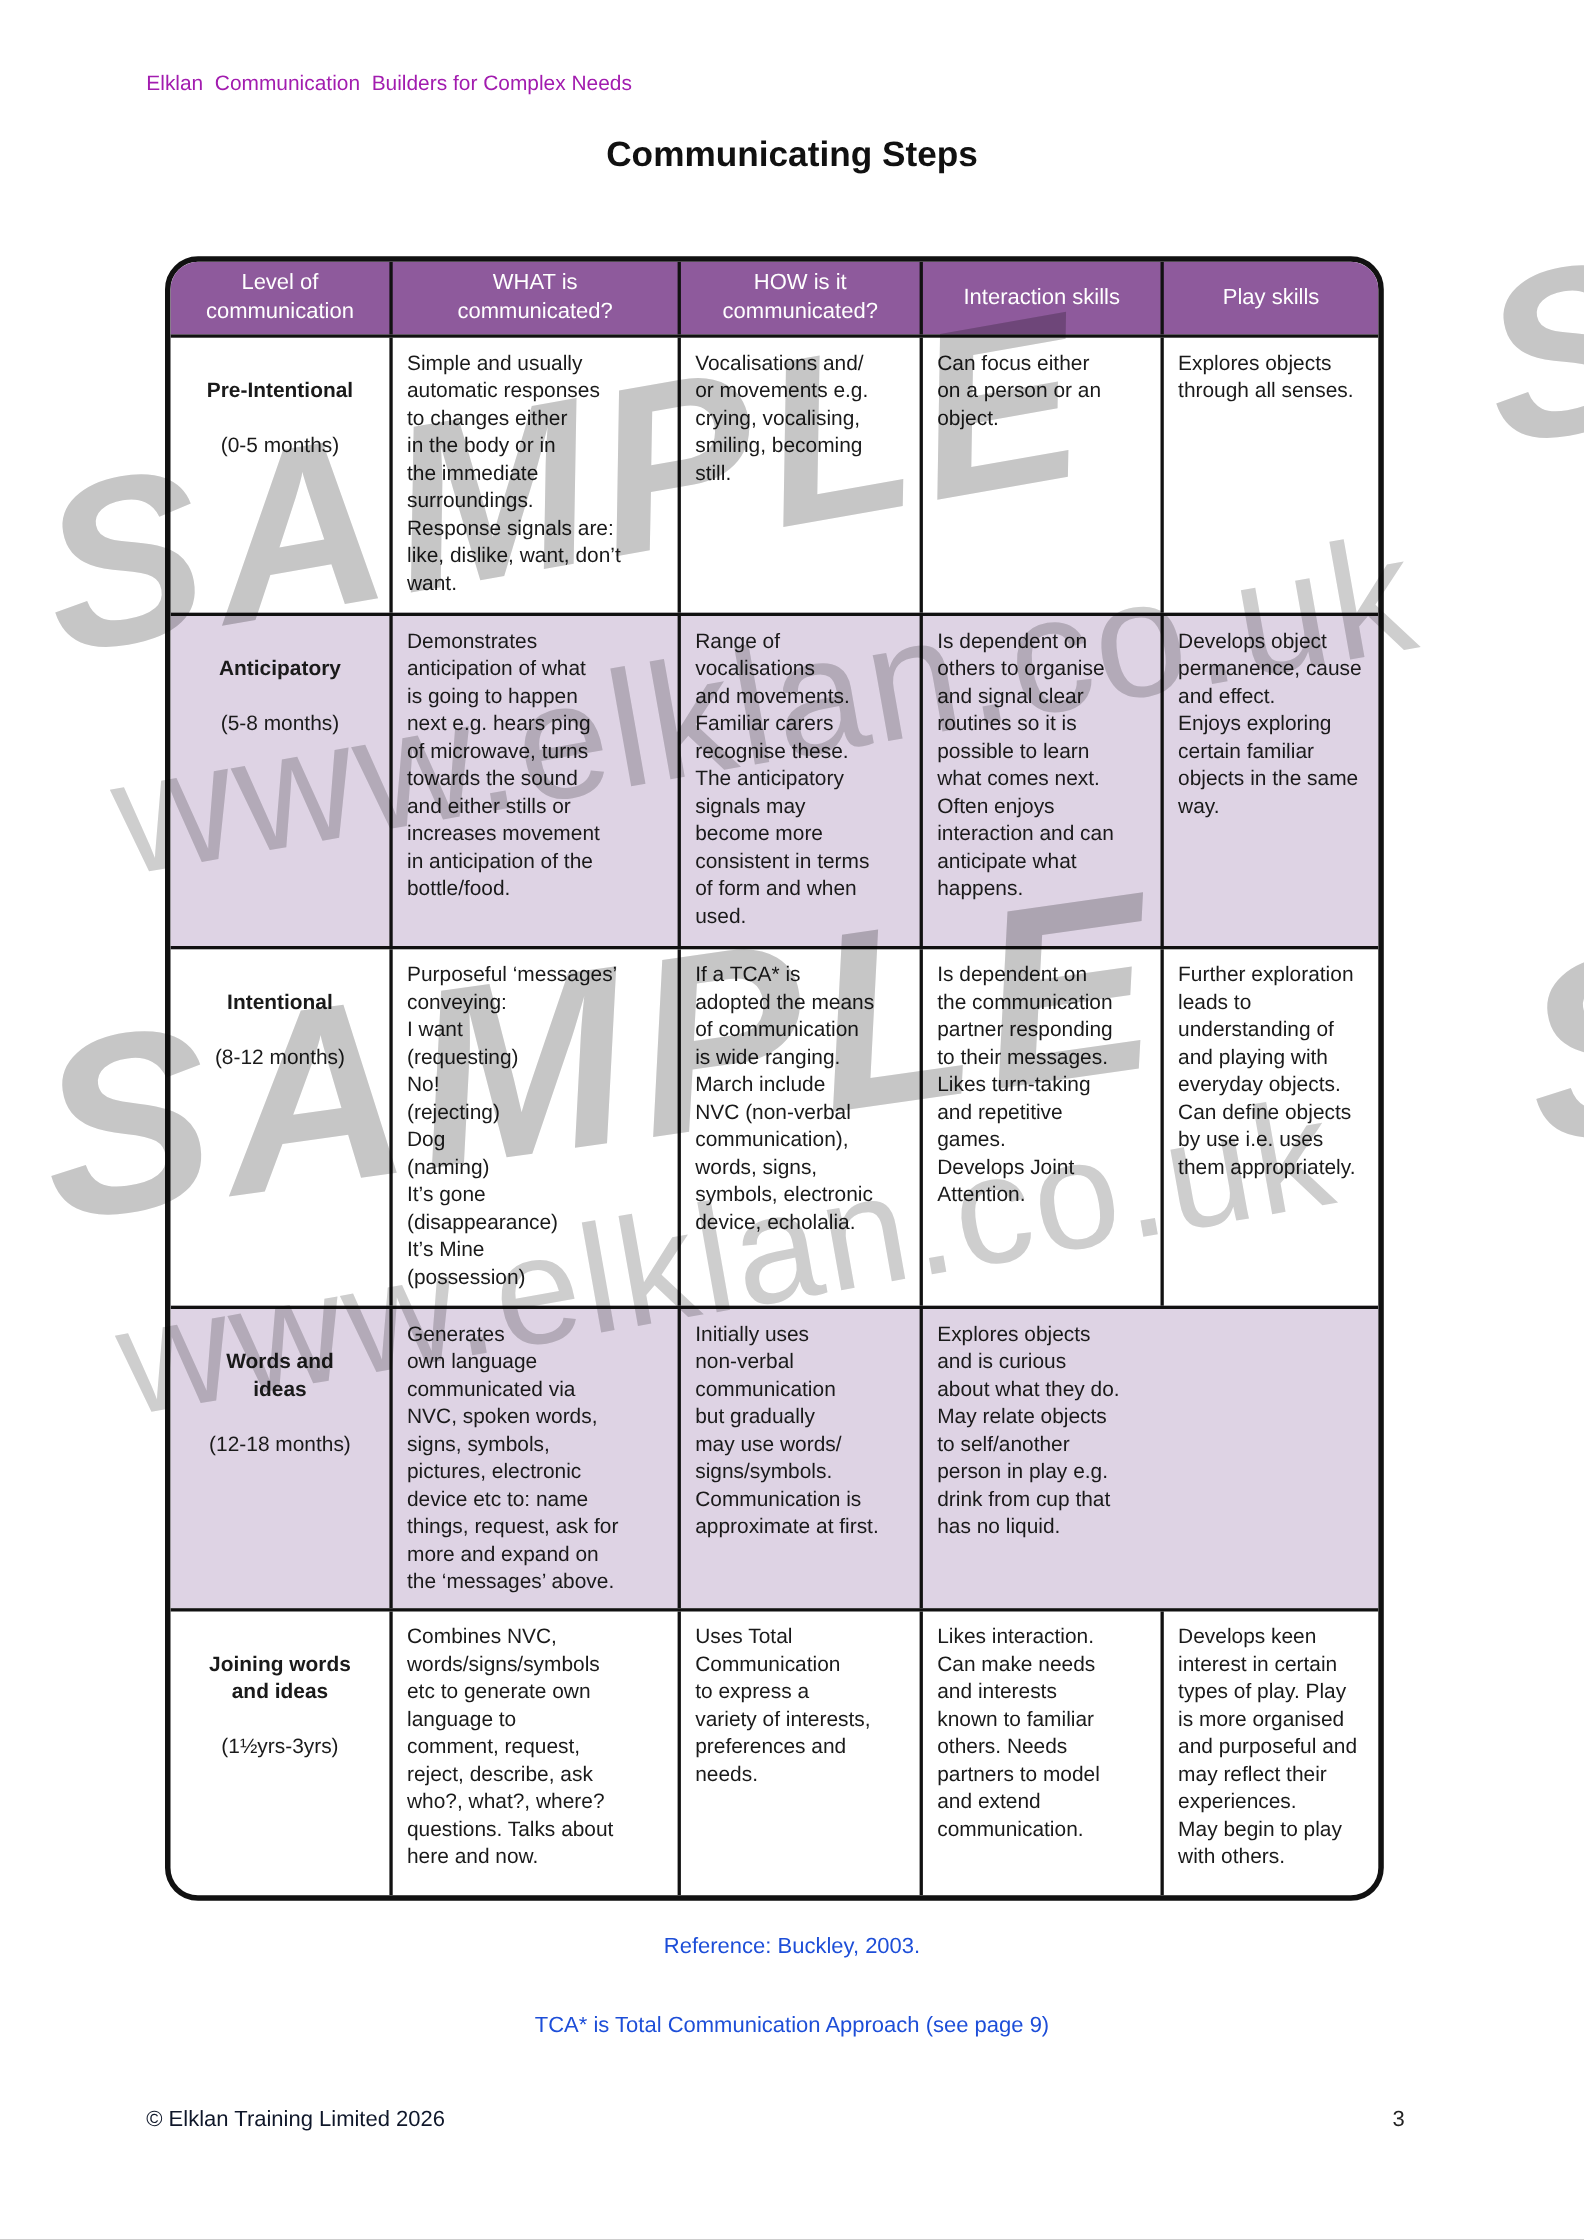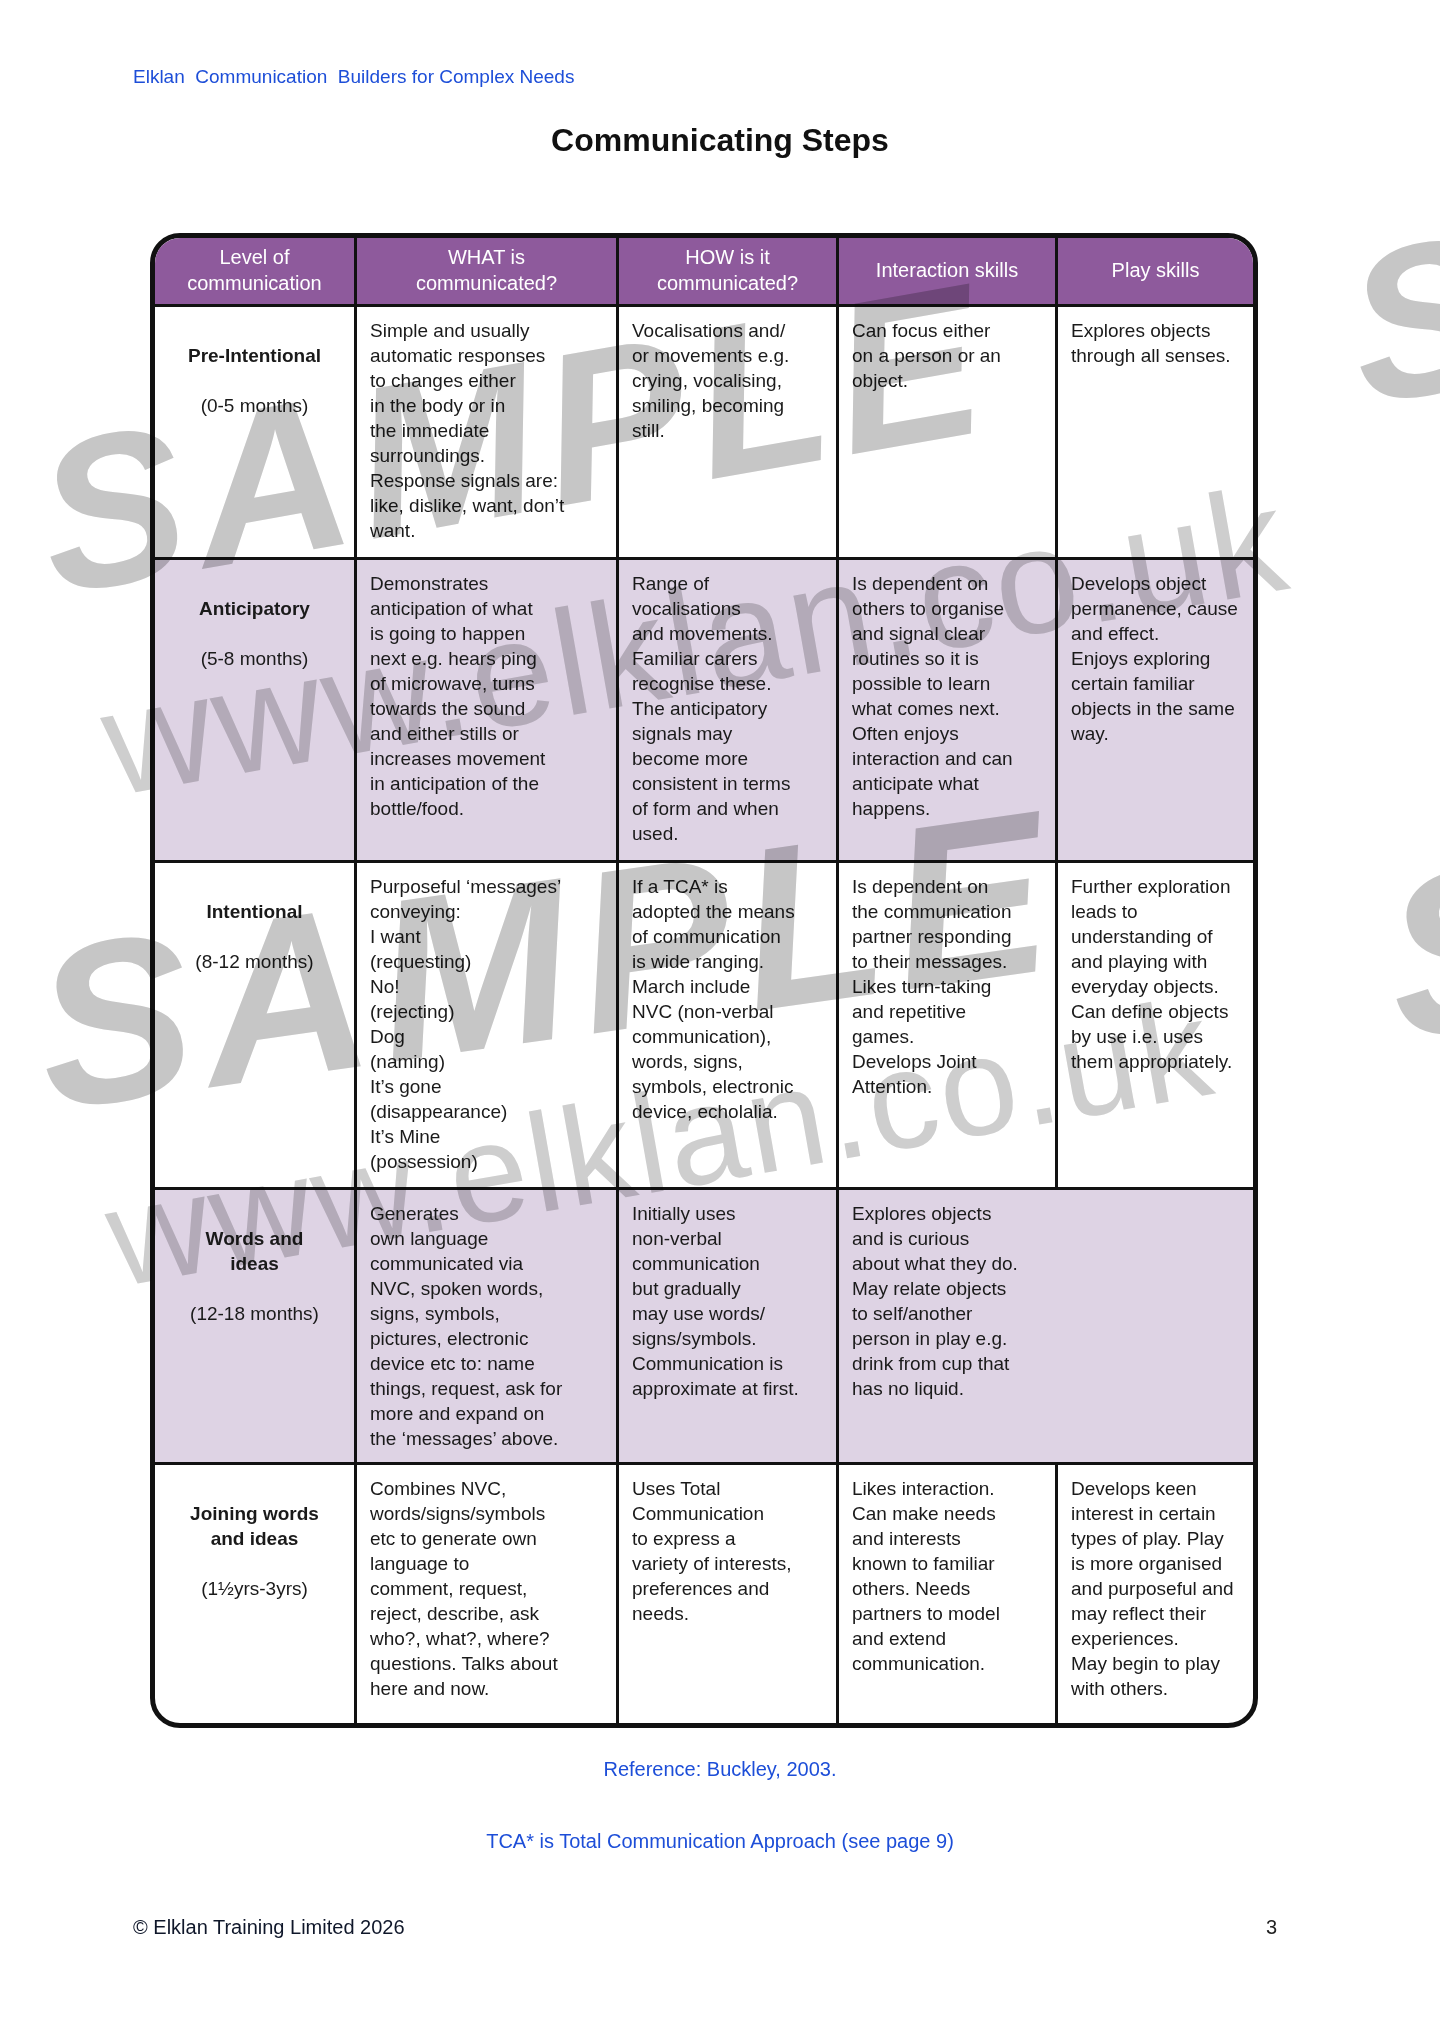--- a/index.html
+++ b/index.html
@@ -3,21 +3,21 @@
 <meta charset="utf-8">
 <style>
   html,body { margin:0; padding:0; }
   body { background:#888; }
   .page {
     position:relative; width:1440px; height:2036px; background:#ffffff;
     overflow:hidden; font-family:"Liberation Sans", sans-serif; color:#1a1a1a;
     margin:0 auto;
   }
   .doc-header {
-    position:absolute; left:133px; top:66px; font-size:19px; color:#1d4ed8;
+    position:absolute; left:133px; top:66px; font-size:19px; color:#a21caf;
     white-space:pre;
     text-align:right;
   }
   .doc-title {
     position:absolute; left:0; top:122px; width:1440px; text-align:center;
     font-size:32px; font-weight:bold; color:#111;
   }
   
   .ctable {
     position:absolute; left:150px; top:233px; width:1108px;

